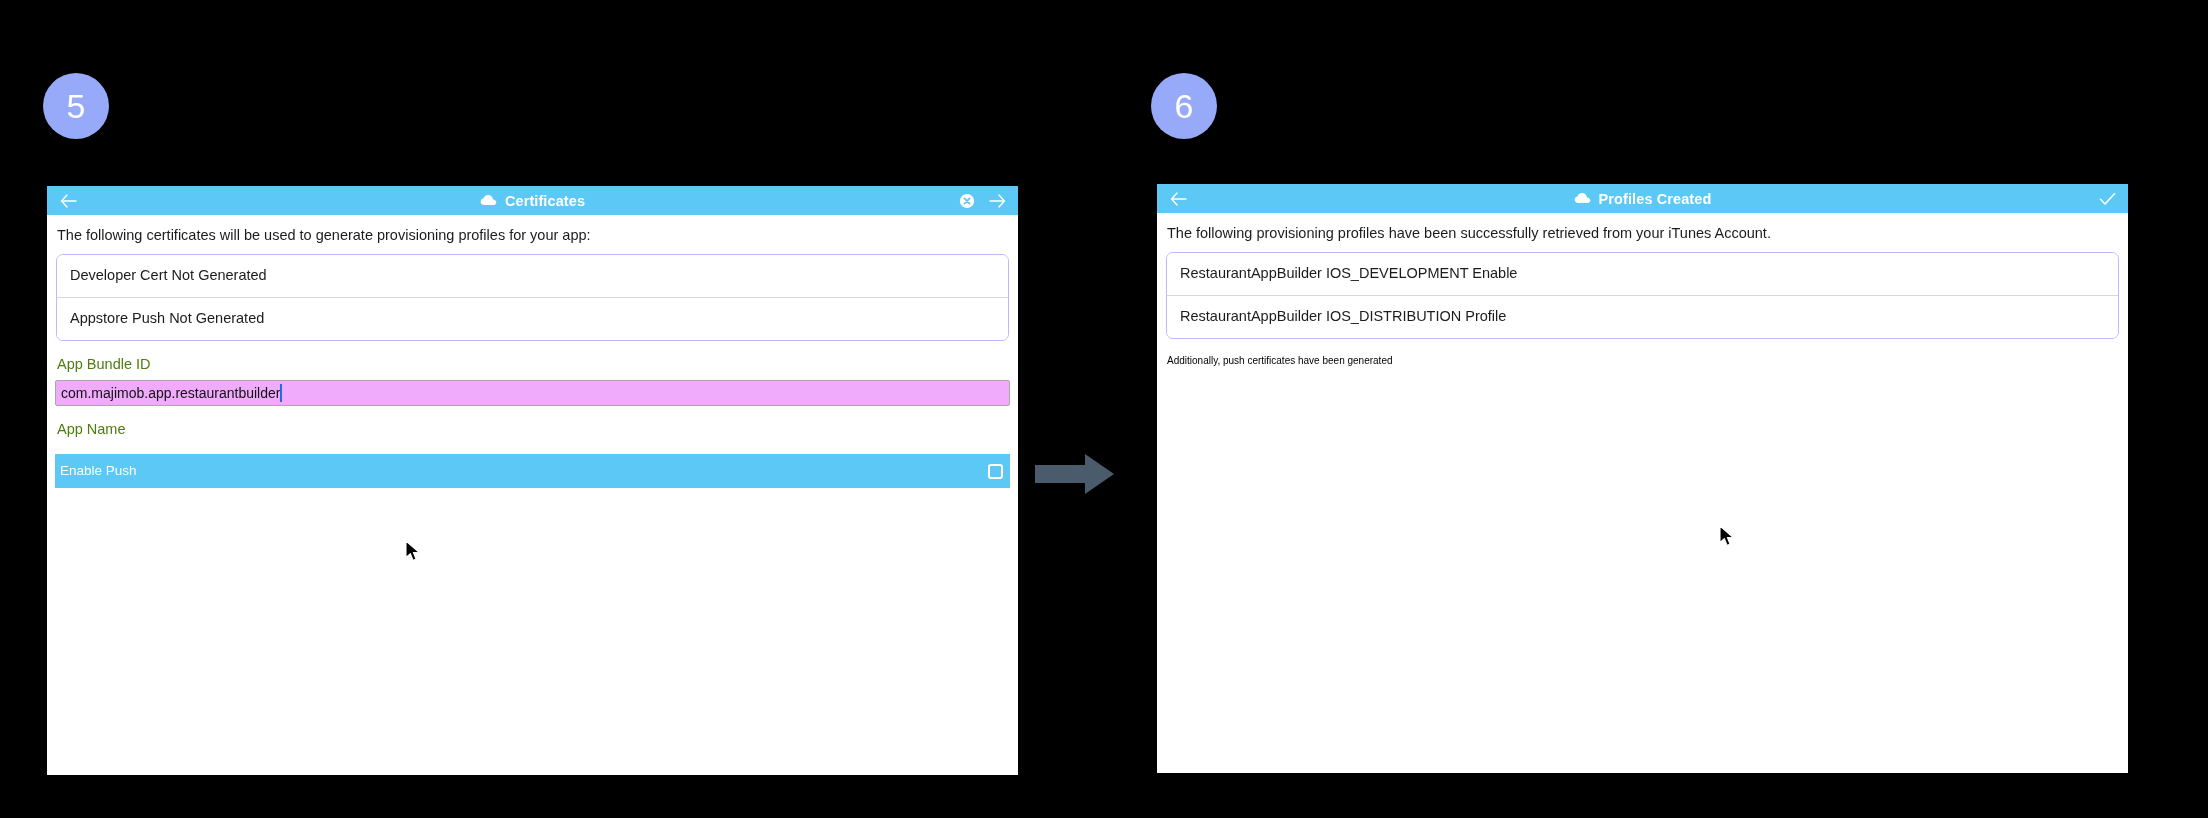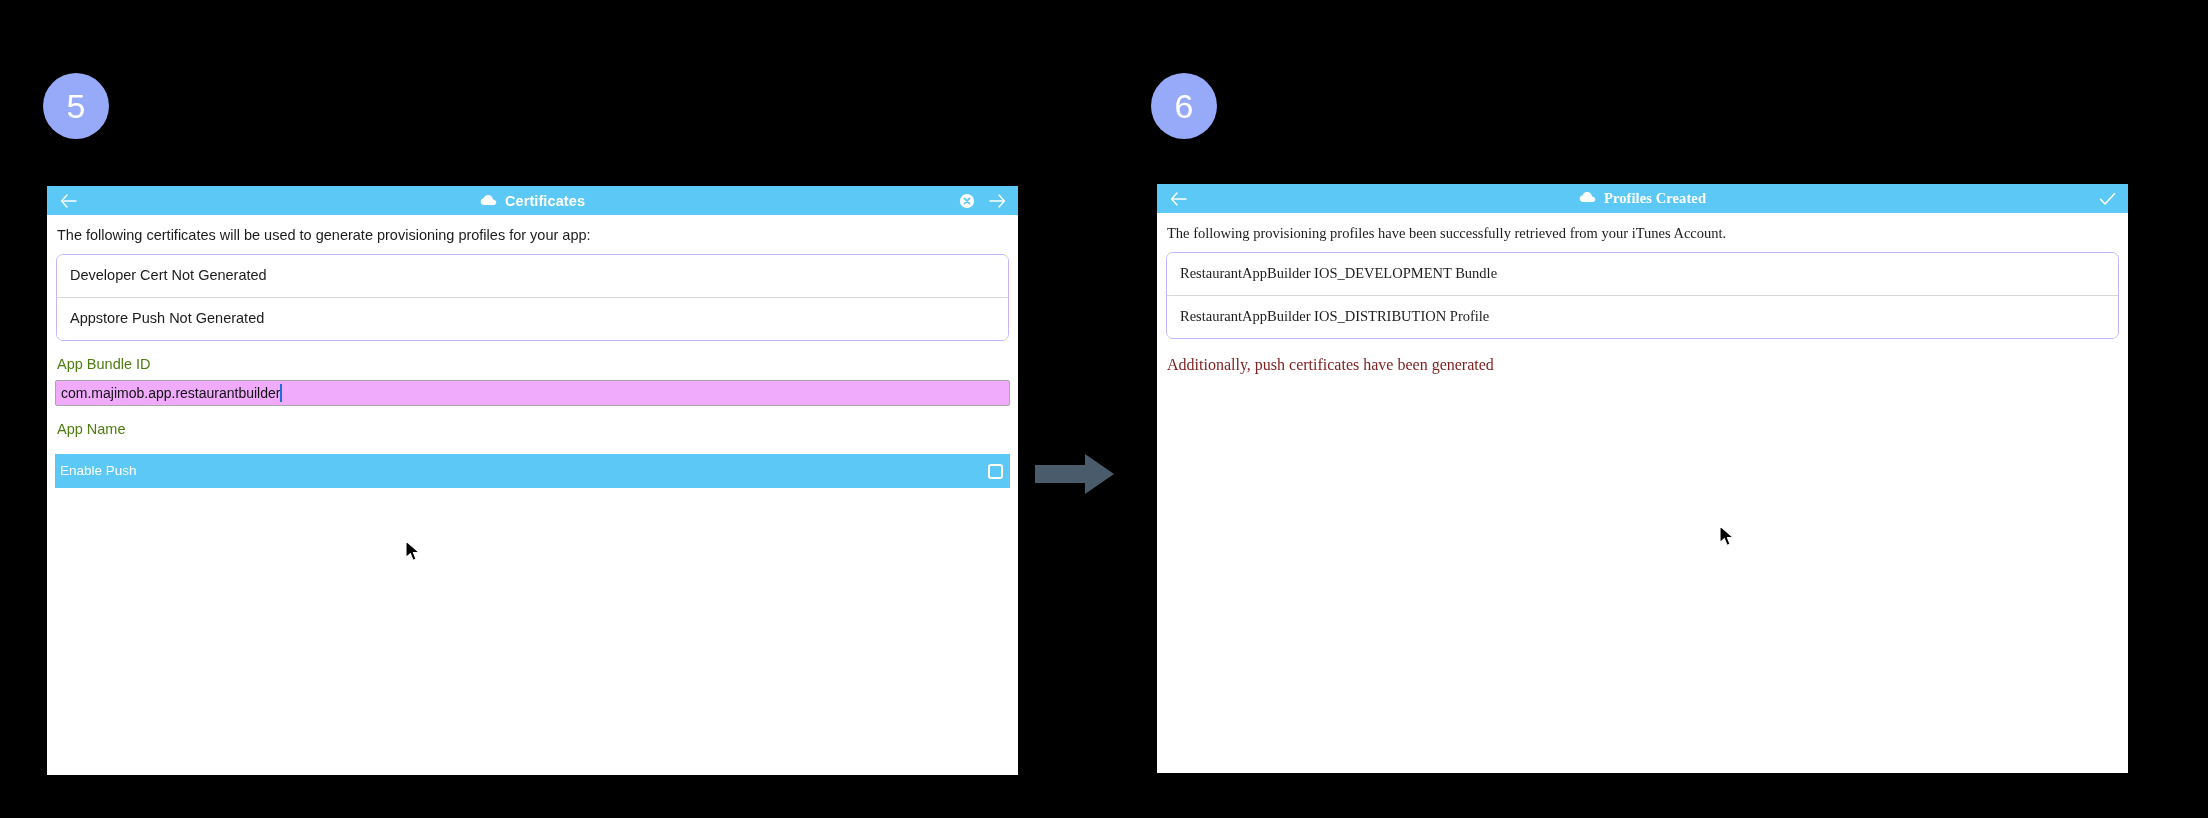--- a/index.html
+++ b/index.html
@@ -34,21 +34,21 @@
   #badge-5 { left: 43px;   top: 73px; }
   #badge-6 { left: 1151px; top: 73px; }
 
   
   .panel {
     position: absolute;
     background: #ffffff;
     overflow: hidden;
   }
   #panel-5 { left: 47px;   top: 186px; width: 971px;  height: 589px; }
-  #panel-6 { left: 1157px; top: 184px; width: 971px;  height: 589px; font-family: Liberation Serif, serif; }
+  #panel-6 { left: 1157px; top: 184px; width: 971px;  height: 589px; }
 
   .panel-header {
     position: relative;
     height: 29px;
     background: #5bc8f5;
     color: #ffffff;
     display: flex;
     align-items: center;
   }
   .hdr-title {
@@ -160,22 +160,22 @@
     margin-left: auto;
     width: 15px;
     height: 15px;
     border: 2px solid #ffffff;
     border-radius: 3px;
     background: #5bc8f5;
     box-sizing: border-box;
   }
 
   .note-text {
-    font-size: 16px;
-    color: #7f1d1d;
+    font-size: 10px;
+    color: #000000;
     padding: 16px 2px 0 2px;
     line-height: 1.2;
   }
 
   
   #flow-arrow {
     position: absolute;
     left: 1035px;
     top: 452px;
     width: 80px;
@@ -298,21 +298,21 @@
         <path d="M1.5 7.3 L6 12 L15.5 1.8" fill="none" stroke="#ffffff" stroke-width="1.6" stroke-linecap="round" stroke-linejoin="round"></path>
       </svg>
     </div>
   </div>
 
   <div class="panel-body">
 
     <div class="intro-text">The following provisioning profiles have been successfully retrieved from your iTunes Account.</div>
 
     <div class="list-card">
-      <div class="list-row">RestaurantAppBuilder IOS_DEVELOPMENT Bundle</div>
+      <div class="list-row">RestaurantAppBuilder IOS_DEVELOPMENT Enable</div>
       <div class="list-row">RestaurantAppBuilder IOS_DISTRIBUTION Profile</div>
     </div>
 
     <div class="note-text">Additionally, push certificates have been generated</div>
 
   </div>
 </div>
 
 <div class="cursor" id="cursor-1">
   <svg width="17" height="24" viewBox="0 0 17 24" aria-hidden="true">

